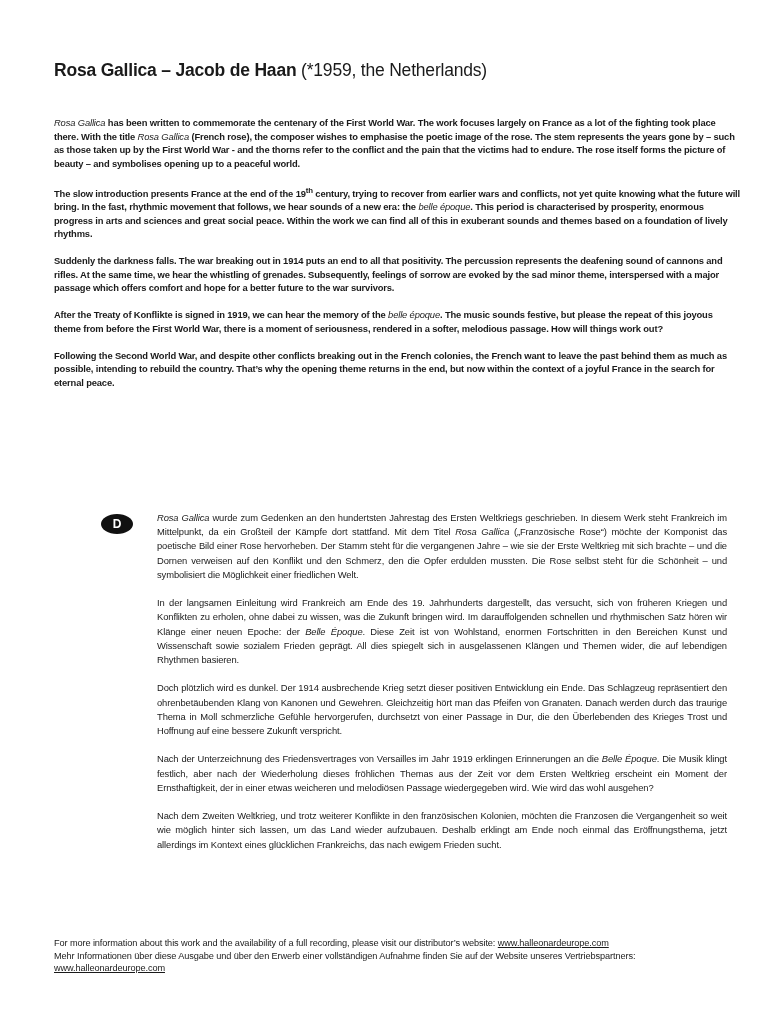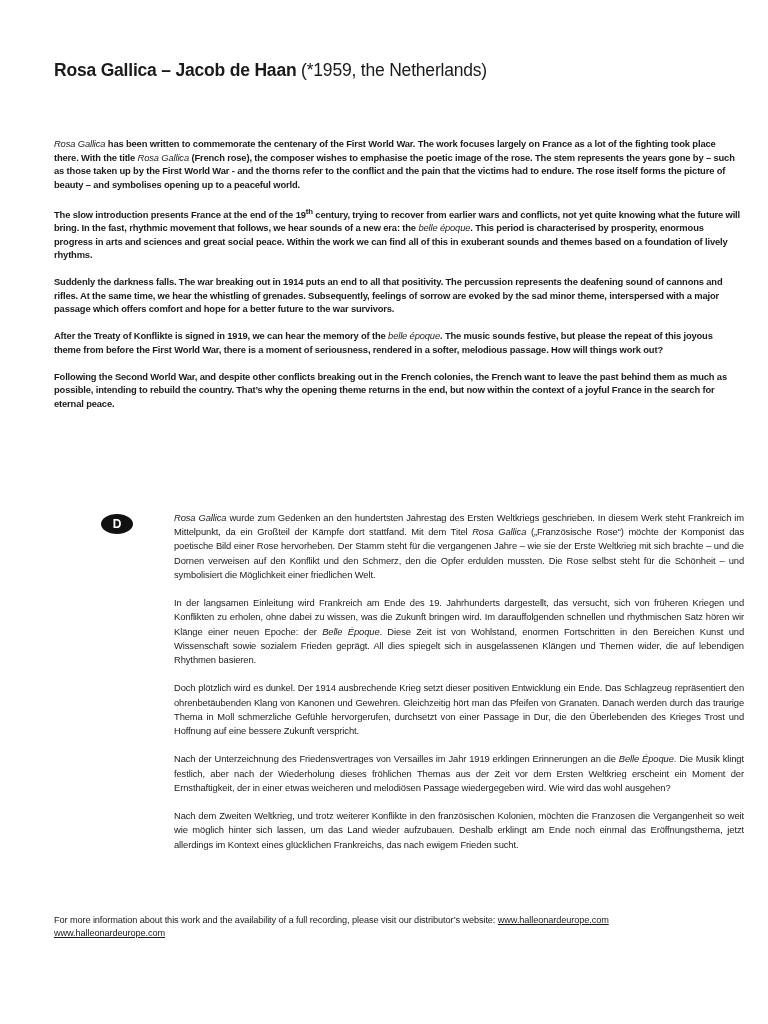--- a/index.html
+++ b/index.html
@@ -8,40 +8,40 @@
       font-family: "Liberation Sans", "DejaVu Sans", sans-serif; color: #1a1a1a;
     }
     .title {
       position: absolute; left: 54px; top: 60px; margin: 0;
       font-size: 17.5px; letter-spacing: -0.2px; white-space: nowrap; text-align: right;
     }
     .title .bold { font-weight: bold; }
     .title .light { font-weight: normal; }
 
     .en {
-      position: absolute; left: 54px; top: 137px; width: 688px;
+      position: absolute; left: 54px; top: 116px; width: 688px;
       font-size: 9.4px; line-height: 13.5px; font-weight: bold; letter-spacing: -0.15px;
     }
     .en p { margin: 0 0 13.5px 0; }
     .en em, .de em { font-style: italic; font-weight: normal; }
 
     .badge {
       position: absolute; left: 101px; top: 514px; width: 32px; height: 20px;
       border-radius: 50%; background: #111; color: #fff;
       font-weight: bold; font-size: 12px; line-height: 20px; text-align: center;
     }
 
     .de {
-      position: absolute; left: 174px; top: 511px; width: 570px;
+      position: absolute; left: 157px; top: 511px; width: 570px;
       font-size: 9.4px; line-height: 14.2px; letter-spacing: -0.1px; text-align: justify;
     }
     .de p { margin: 0 0 14.2px 0; }
 
     .footer {
-      position: absolute; left: 54px; top: 914px; width: 690px;
+      position: absolute; left: 54px; top: 937px; width: 690px;
       font-size: 9.2px; line-height: 12.5px; letter-spacing: -0.1px;
     }
     .footer div { white-space: nowrap; }
     .footer a { color: #1a1a1a; text-decoration: underline; }
   </style>
 </head>
 <body>
 
 <h1 class="title">
   <span class="bold">Rosa Gallica – Jacob de Haan</span><span class="light"> (*1959, the Netherlands)</span>
@@ -60,14 +60,15 @@
 <div class="de">
   <p><em>Rosa Gallica</em><span> wurde zum Gedenken an den hundertsten Jahrestag des Ersten Weltkriegs geschrieben. In diesem Werk steht Frankreich im Mittelpunkt, da ein Großteil der Kämpfe dort stattfand. Mit dem Titel </span><em>Rosa Gallica</em><span> („Französische Rose“) möchte der Komponist das poetische Bild einer Rose hervorheben. Der Stamm steht für die vergangenen Jahre – wie sie der Erste Weltkrieg mit sich brachte – und die Dornen verweisen auf den Konflikt und den Schmerz, den die Opfer erdulden mussten. Die Rose selbst steht für die Schönheit – und symbolisiert die Möglichkeit einer friedlichen Welt.</span></p>
   <p><span>In der langsamen Einleitung wird Frankreich am Ende des 19. Jahrhunderts dargestellt, das versucht, sich von früheren Kriegen und Konflikten zu erholen, ohne dabei zu wissen, was die Zukunft bringen wird. Im darauffolgenden schnellen und rhythmischen Satz hören wir Klänge einer neuen Epoche: der </span><em>Belle Époque</em><span>. Diese Zeit ist von Wohlstand, enormen Fortschritten in den Bereichen Kunst und Wissenschaft sowie sozialem Frieden geprägt. All dies spiegelt sich in ausgelassenen Klängen und Themen wider, die auf lebendigen Rhythmen basieren.</span></p>
   <p>Doch plötzlich wird es dunkel. Der 1914 ausbrechende Krieg setzt dieser positiven Entwicklung ein Ende. Das Schlagzeug repräsentiert den ohrenbetäubenden Klang von Kanonen und Gewehren. Gleichzeitig hört man das Pfeifen von Granaten. Danach werden durch das traurige Thema in Moll schmerzliche Gefühle hervorgerufen, durchsetzt von einer Passage in Dur, die den Überlebenden des Krieges Trost und Hoffnung auf eine bessere Zukunft verspricht.</p>
   <p><span>Nach der Unterzeichnung des Friedensvertrages von Versailles im Jahr 1919 erklingen Erinnerungen an die </span><em>Belle Époque</em><span>. Die Musik klingt festlich, aber nach der Wiederholung dieses fröhlichen Themas aus der Zeit vor dem Ersten Weltkrieg erscheint ein Moment der Ernsthaftigkeit, der in einer etwas weicheren und melodiösen Passage wiedergegeben wird. Wie wird das wohl ausgehen?</span></p>
   <p>Nach dem Zweiten Weltkrieg, und trotz weiterer Konflikte in den französischen Kolonien, möchten die Franzosen die Vergangenheit so weit wie möglich hinter sich lassen, um das Land wieder aufzubauen. Deshalb erklingt am Ende noch einmal das Eröffnungsthema, jetzt allerdings im Kontext eines glücklichen Frankreichs, das nach ewigem Frieden sucht.</p>
 </div>
 
 <div class="footer">
   <div><span>For more information about this work and the availability of a full recording, please visit our distributor’s website: </span><a href="#">www.halleonardeurope.com</a></div>
+  <div>Mehr Informationen über diese Ausgabe und über den Erwerb einer vollständigen Aufnahme finden Sie auf der Website unseres Vertriebspartners:</div>
   <div><a href="#">www.halleonardeurope.com</a></div>
 </div>
 
 </body></html>

